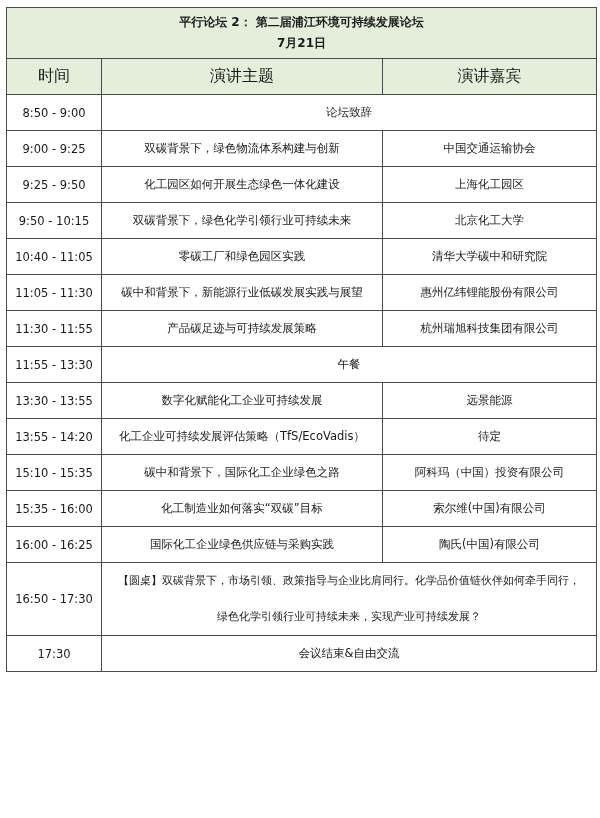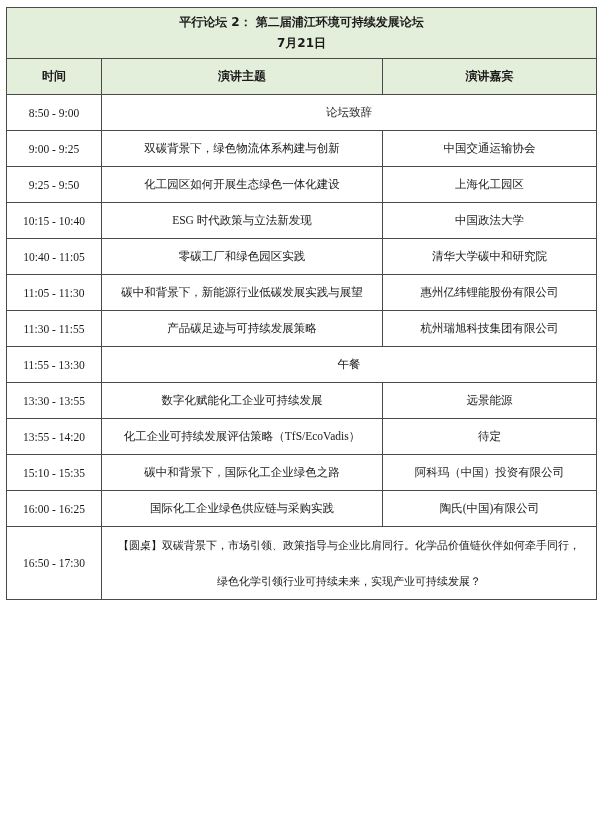--- a/index.html
+++ b/index.html
@@ -1,22 +1,22 @@
 <!DOCTYPE html>
 <html><head>
 <meta charset="utf-8">
 <style>
   html, body { margin: 0; padding: 0; background: #ffffff; }
   body { width: 600px; height: 818px; position: relative; font-family: "DejaVu Sans", "Liberation Sans", sans-serif; color: #1a1a1a; }
   .wrap { position: absolute; left: 6px; top: 7px; width: 590px; }
   table { border-collapse: collapse; width: 590px; table-layout: fixed; font-size: 11.5px; }
   td, th { border: 1.2px solid #4a4a4a; text-align: center; vertical-align: middle; padding: 0 4px; overflow: hidden; white-space: nowrap; }
   .title-cell { background: #e3efdb; height: 46px; font-weight: bold; font-size: 12px; line-height: 21px; padding: 2px 0; }
-  .head-row th { background: #e3efdb; height: 35px; font-weight: bold; font-size: 12px; }
-  .row td { height: 35px; font-family: Liberation Serif, serif; }
+  .head-row th { background: #e3efdb; height: 35px; font-weight: normal; font-size: 16px; }
+  .row td { height: 35px; }
   .row.tall td { height: 71px; }
   .col-time { width: 95px; }
   .col-topic { width: 281px; }
   .col-speaker { width: 214px; }
   .panel-text { line-height: 36px; white-space: normal; font-size: 11px; }
 </style>
 </head>
 <body>
 
 <div class="wrap">
@@ -47,23 +47,23 @@
     <td>9:00 - 9:25</td>
     <td>双碳背景下，绿色物流体系构建与创新</td>
     <td>中国交通运输协会</td>
   </tr>
   <tr class="row">
     <td>9:25 - 9:50</td>
     <td>化工园区如何开展生态绿色一体化建设</td>
     <td>上海化工园区</td>
   </tr>
   <tr class="row">
-    <td>10:15 - 10:40</td>
-    <td>ESG 时代政策与立法新发现</td>
-    <td>中国政法大学</td>
+    <td>9:50 - 10:15</td>
+    <td>双碳背景下，绿色化学引领行业可持续未来</td>
+    <td>北京化工大学</td>
   </tr>
   <tr class="row">
     <td>10:40 - 11:05</td>
     <td>零碳工厂和绿色园区实践</td>
     <td>清华大学碳中和研究院</td>
   </tr>
   <tr class="row">
     <td>11:05 - 11:30</td>
     <td>碳中和背景下，新能源行业低碳发展实践与展望</td>
     <td>惠州亿纬锂能股份有限公司</td>
@@ -86,26 +86,35 @@
     <td>13:55 - 14:20</td>
     <td>化工企业可持续发展评估策略（TfS/EcoVadis）</td>
     <td>待定</td>
   </tr>
   <tr class="row">
     <td>15:10 - 15:35</td>
     <td>碳中和背景下，国际化工企业绿色之路</td>
     <td>阿科玛（中国）投资有限公司</td>
   </tr>
   <tr class="row">
+    <td>15:35 - 16:00</td>
+    <td>化工制造业如何落实“双碳”目标</td>
+    <td>索尔维(中国)有限公司</td>
+  </tr>
+  <tr class="row">
     <td>16:00 - 16:25</td>
     <td>国际化工企业绿色供应链与采购实践</td>
     <td>陶氏(中国)有限公司</td>
   </tr>
   <tr class="row tall">
     <td>16:50 - 17:30</td>
     <td colspan="2" class="panel-text">
       <div>【圆桌】双碳背景下，市场引领、政策指导与企业比肩同行。化学品价值链伙伴如何牵手同行，</div>
       <div>绿色化学引领行业可持续未来，实现产业可持续发展？</div>
     </td>
   </tr>
+  <tr class="row">
+    <td>17:30</td>
+    <td colspan="2">会议结束&amp;自由交流</td>
+  </tr>
 </tbody>
     </table>
 </div>
 
 </body></html>

